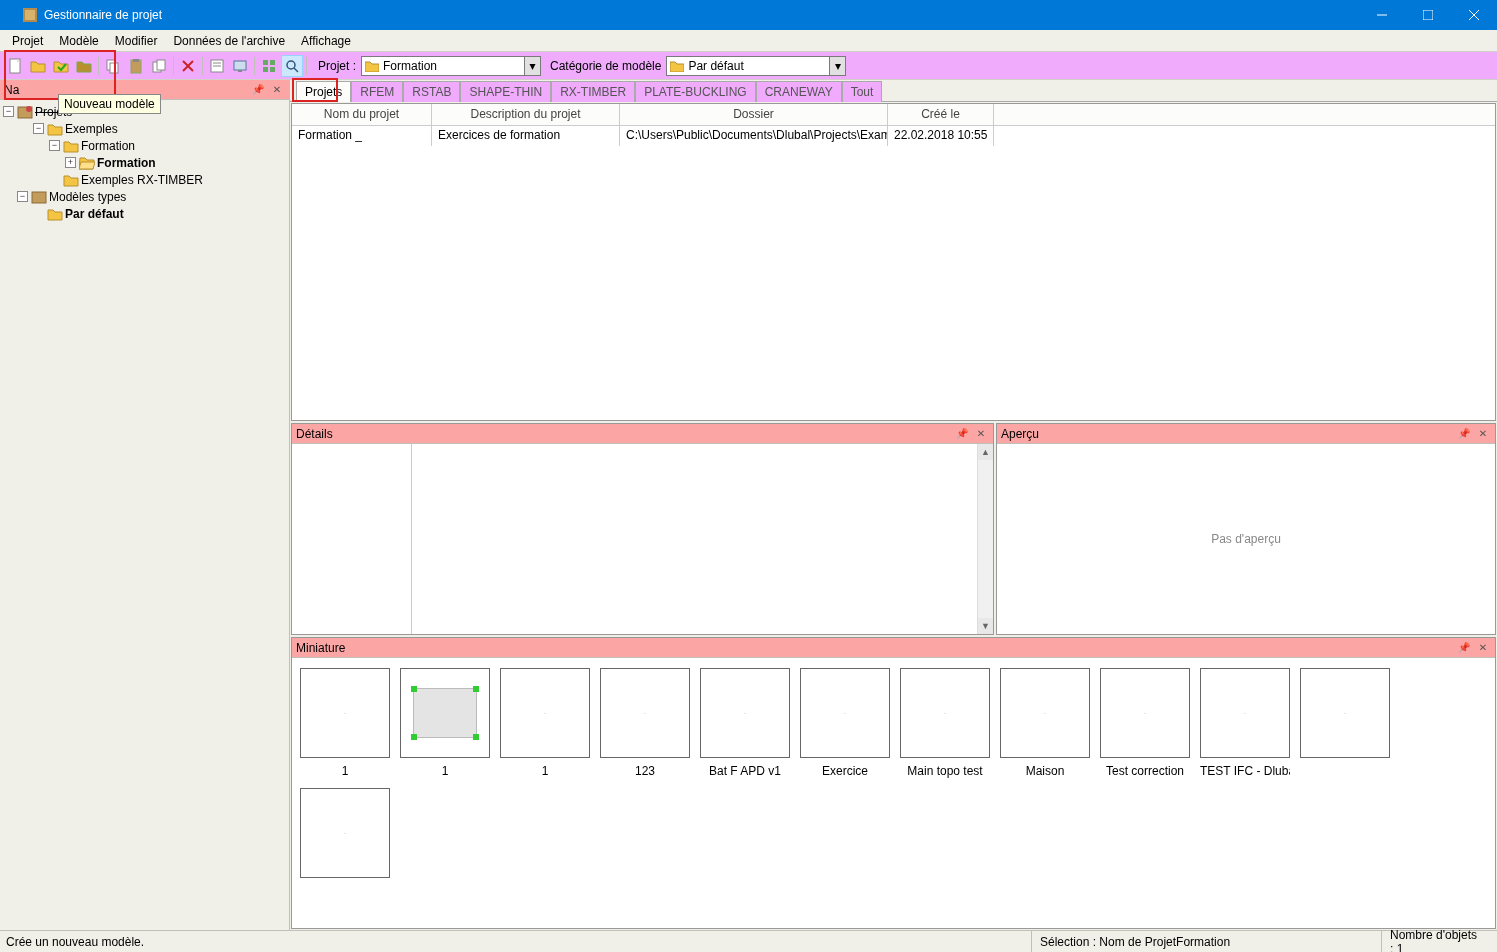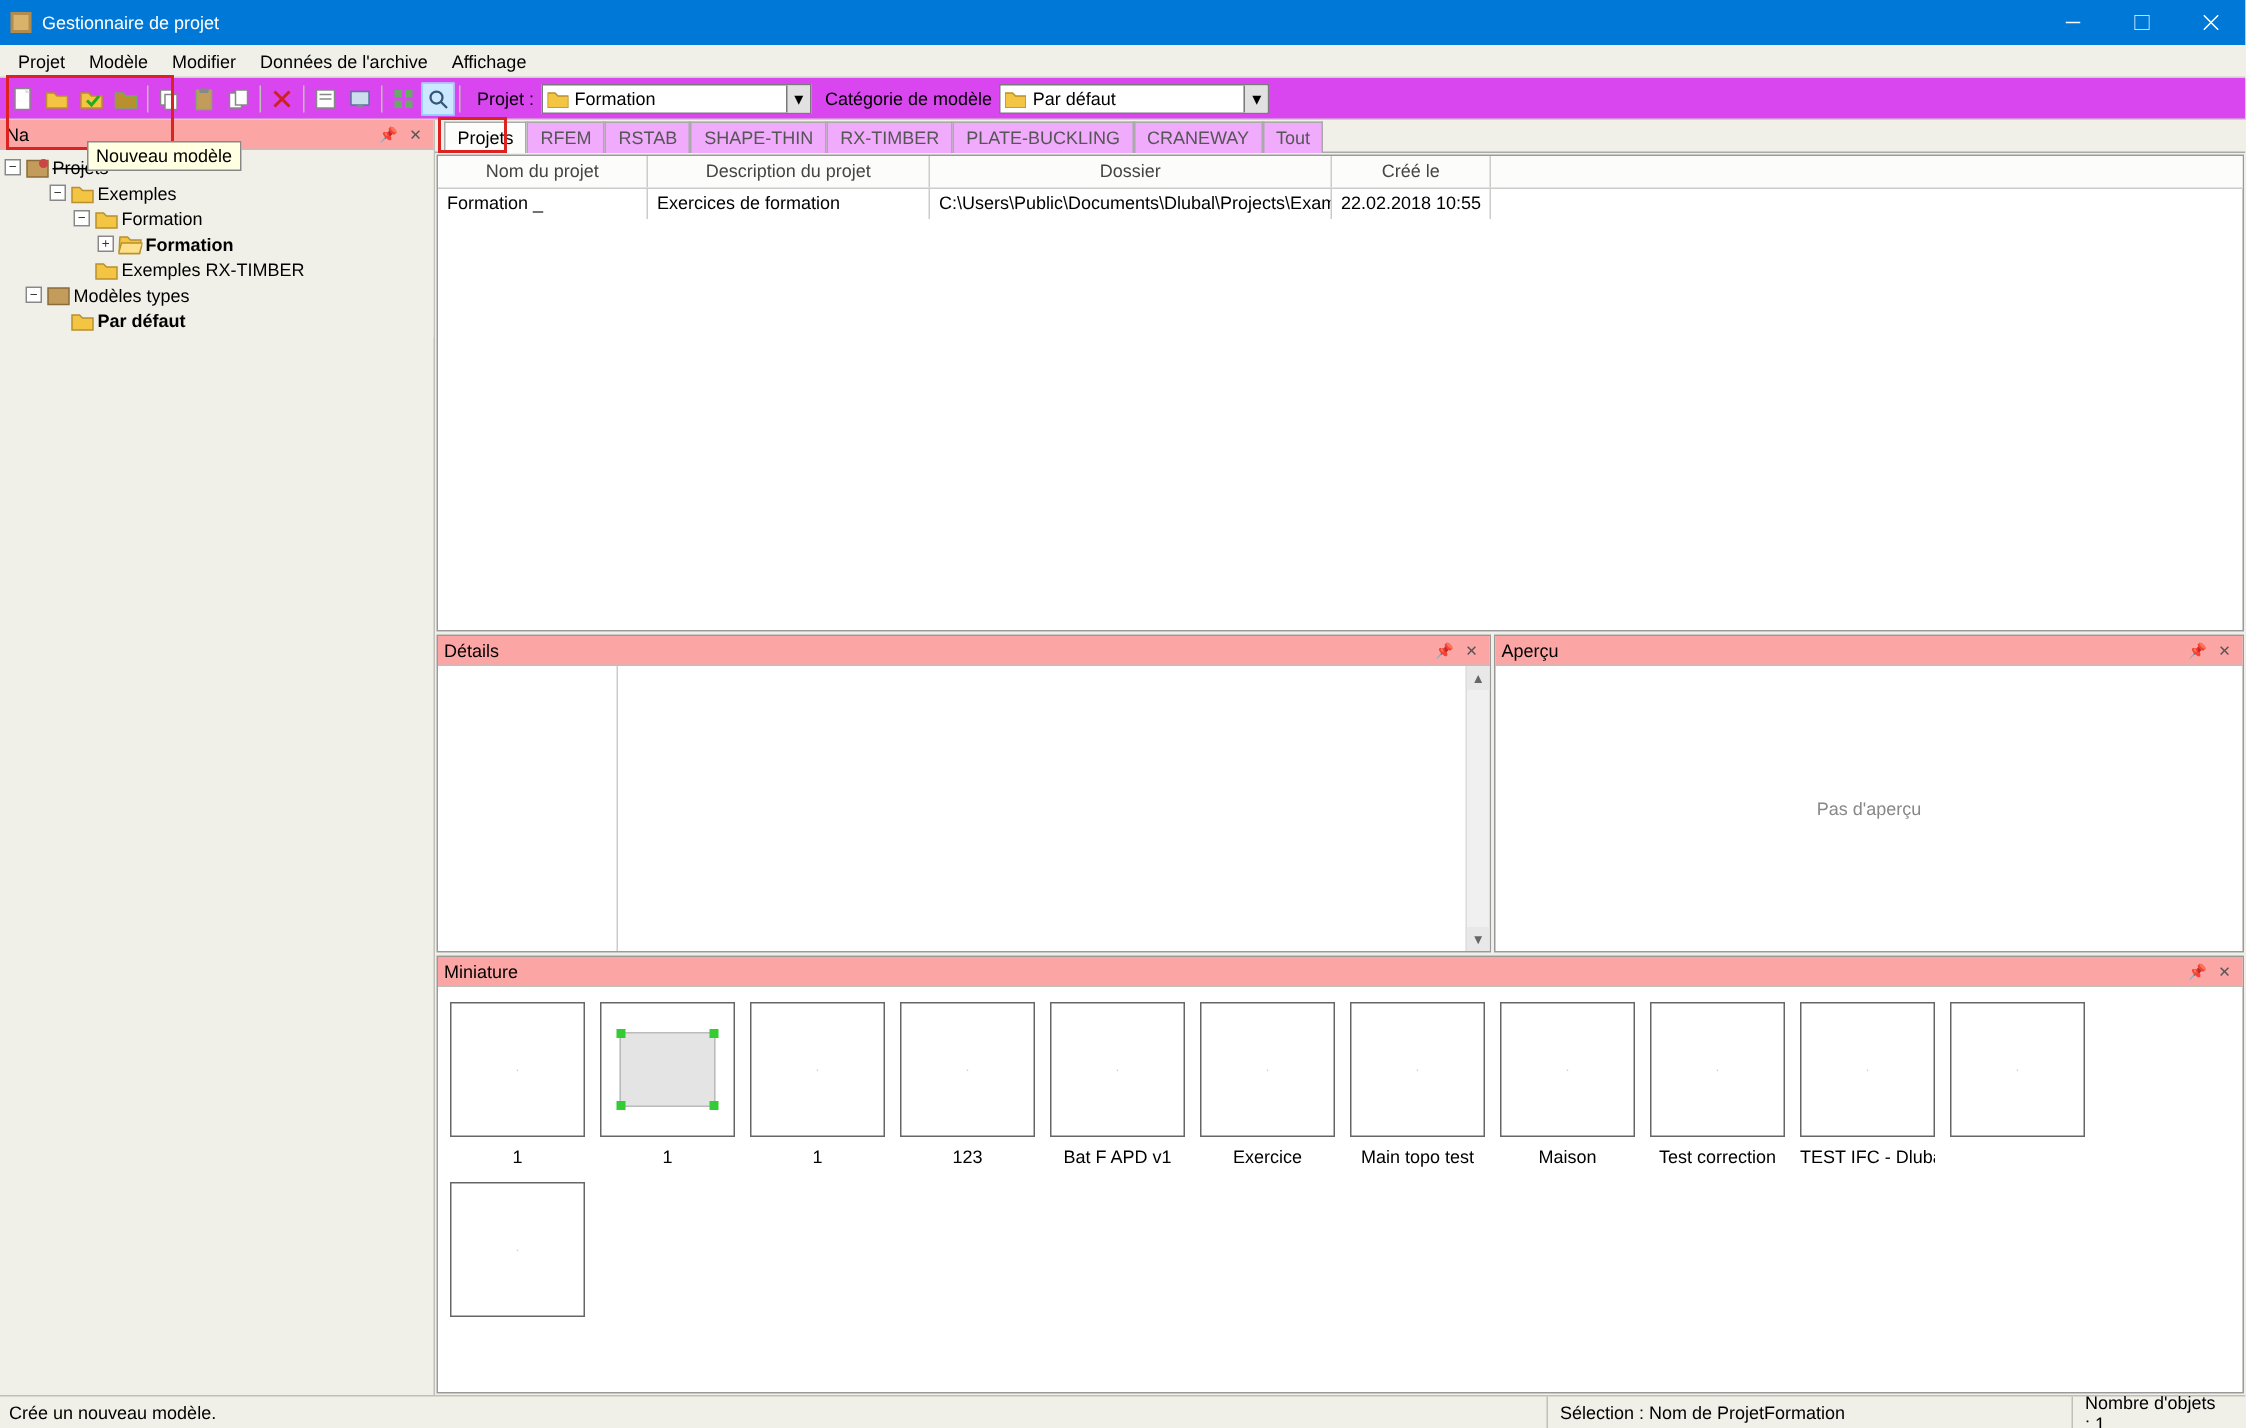--- a/index.html
+++ b/index.html
@@ -1,30 +1,30 @@
 <!DOCTYPE html>
 <html><head>
 <meta charset="utf-8">
 <style>
 * { box-sizing: border-box; margin: 0; padding: 0; font-family: "Segoe UI", Tahoma, sans-serif; font-size: 12px; }
 body { background: #f0f0e8; overflow: hidden; width: 1497px; height: 952px; }
 
 
-.titlebar { background: #0078d7; color: #fff; height: 30px; display: flex; align-items: center; padding-left: 6px; }
+.titlebar { background: #0078d7; color: #fff; height: 30px; display: flex; align-items: center; padding-left: 22px; }
 .titlebar .app-icon { width: 16px; height: 16px; margin-right: 6px; }
 .titlebar .title { flex: 1; font-size: 12px; }
 .win-btns { display: flex; height: 100%; }
 .win-btn { width: 46px; display: flex; align-items: center; justify-content: center; color: #fff; }
 
 
 .menubar { background: #f0f0e8; height: 22px; display: flex; align-items: center; padding-left: 4px; border-bottom: 1px solid #d0d0c8; }
 .menu-item { padding: 2px 8px; cursor: default; }
 
 
-.toolbar { background: #d946ef; height: 28px; display: flex; align-items: center; padding: 2px 4px; gap: 1px; border-bottom: 1px solid #d0d0c8; position: relative; }
+.toolbar { background: #f0abfc; height: 28px; display: flex; align-items: center; padding: 2px 4px; gap: 1px; border-bottom: 1px solid #d0d0c8; position: relative; }
 .tb-btn { width: 22px; height: 22px; display: flex; align-items: center; justify-content: center; border: 1px solid transparent; }
 .tb-btn.active { background: #cce8ff; border: 1px solid #99d1ff; }
 .tb-sep { width: 1px; height: 18px; background: #c0c0b8; margin: 0 2px; }
 .tb-label { margin: 0 4px 0 8px; }
 .tb-combo { height: 20px; border: 1px solid #7a7a7a; background: #fff; display: flex; align-items: center; padding-left: 3px; position: relative; }
 .tb-combo .folder-mini { width: 14px; height: 12px; margin-right: 4px; }
 .tb-combo .val { flex: 1; }
 .tb-combo .dd { width: 16px; background: #e1e1e1; display: flex; align-items: center; justify-content: center; border-left: 1px solid #7a7a7a; height: 100%; }
 
 .red-box { position: absolute; border: 2px solid #d22; pointer-events: none; z-index: 50; }

